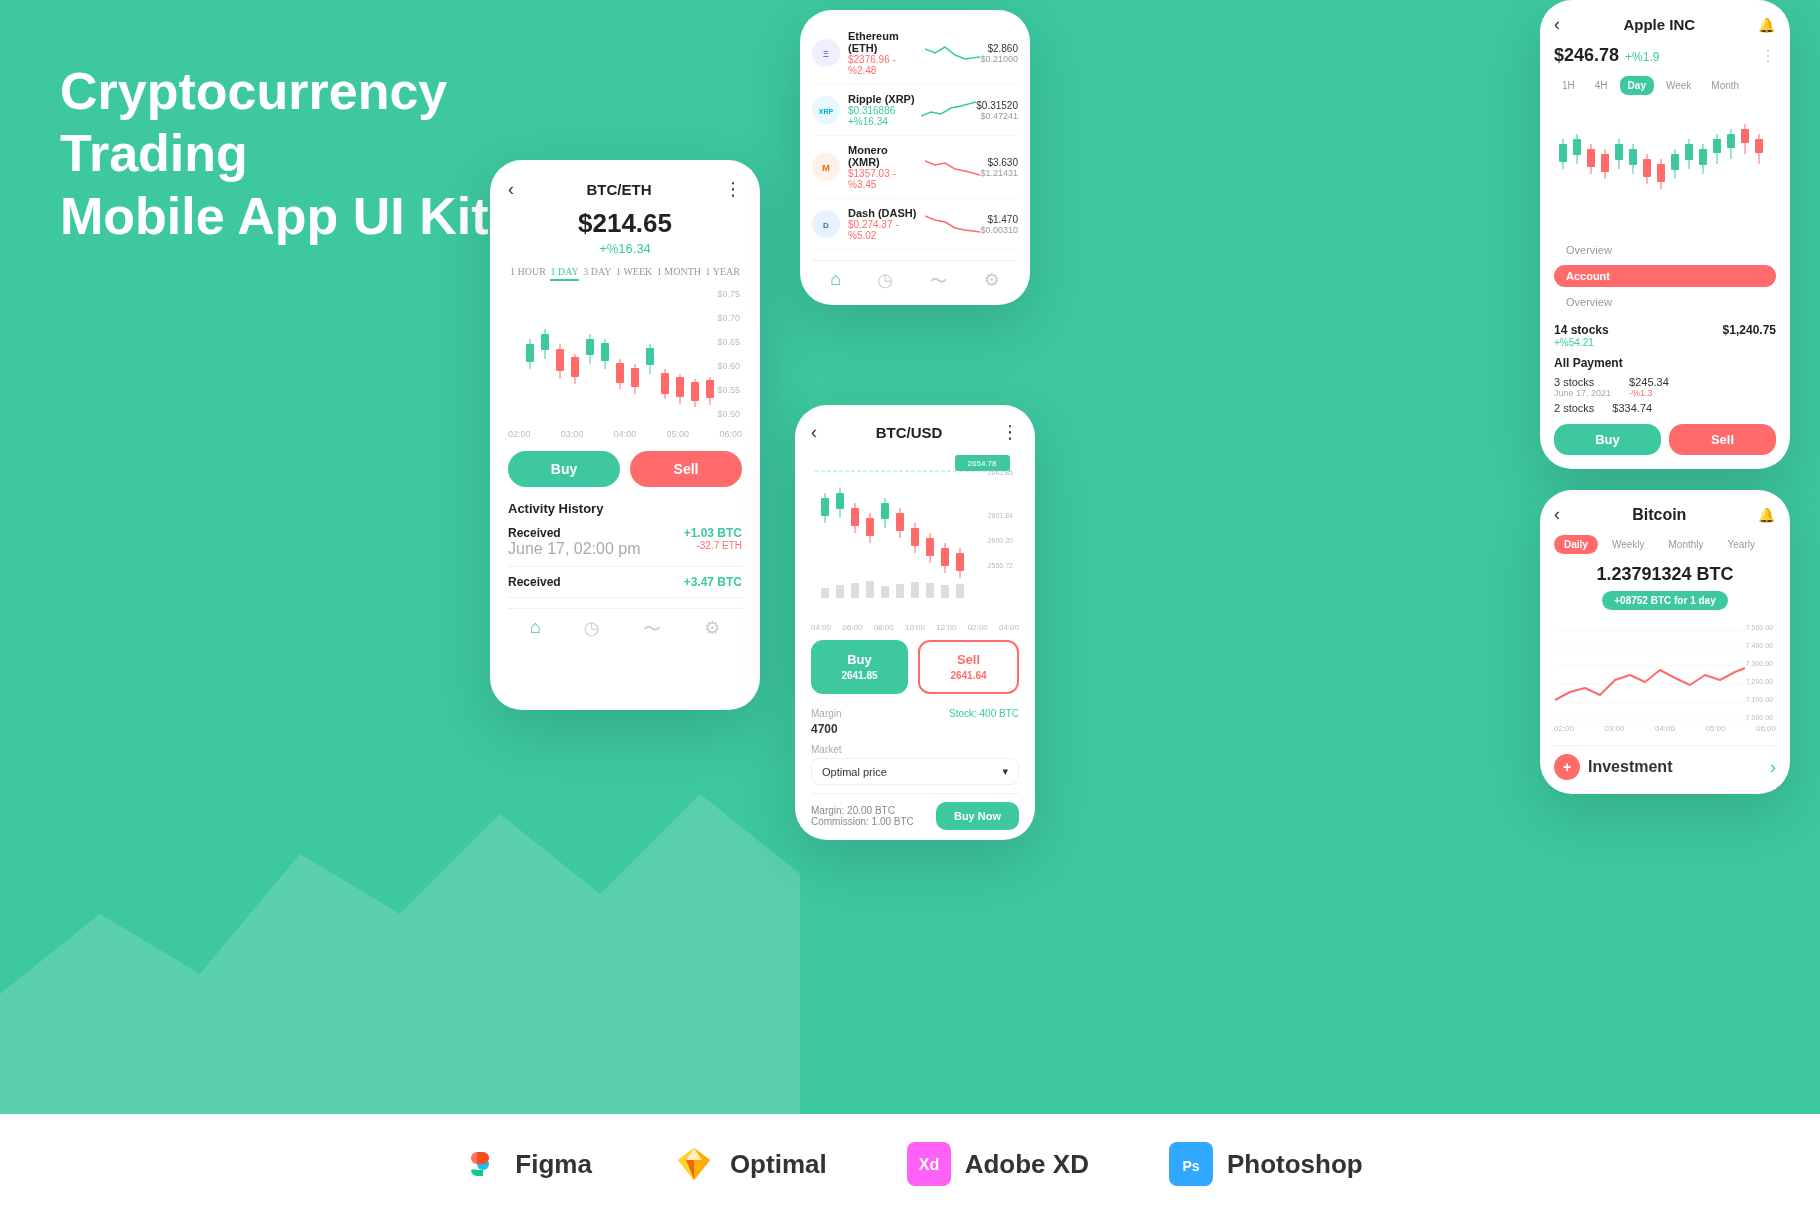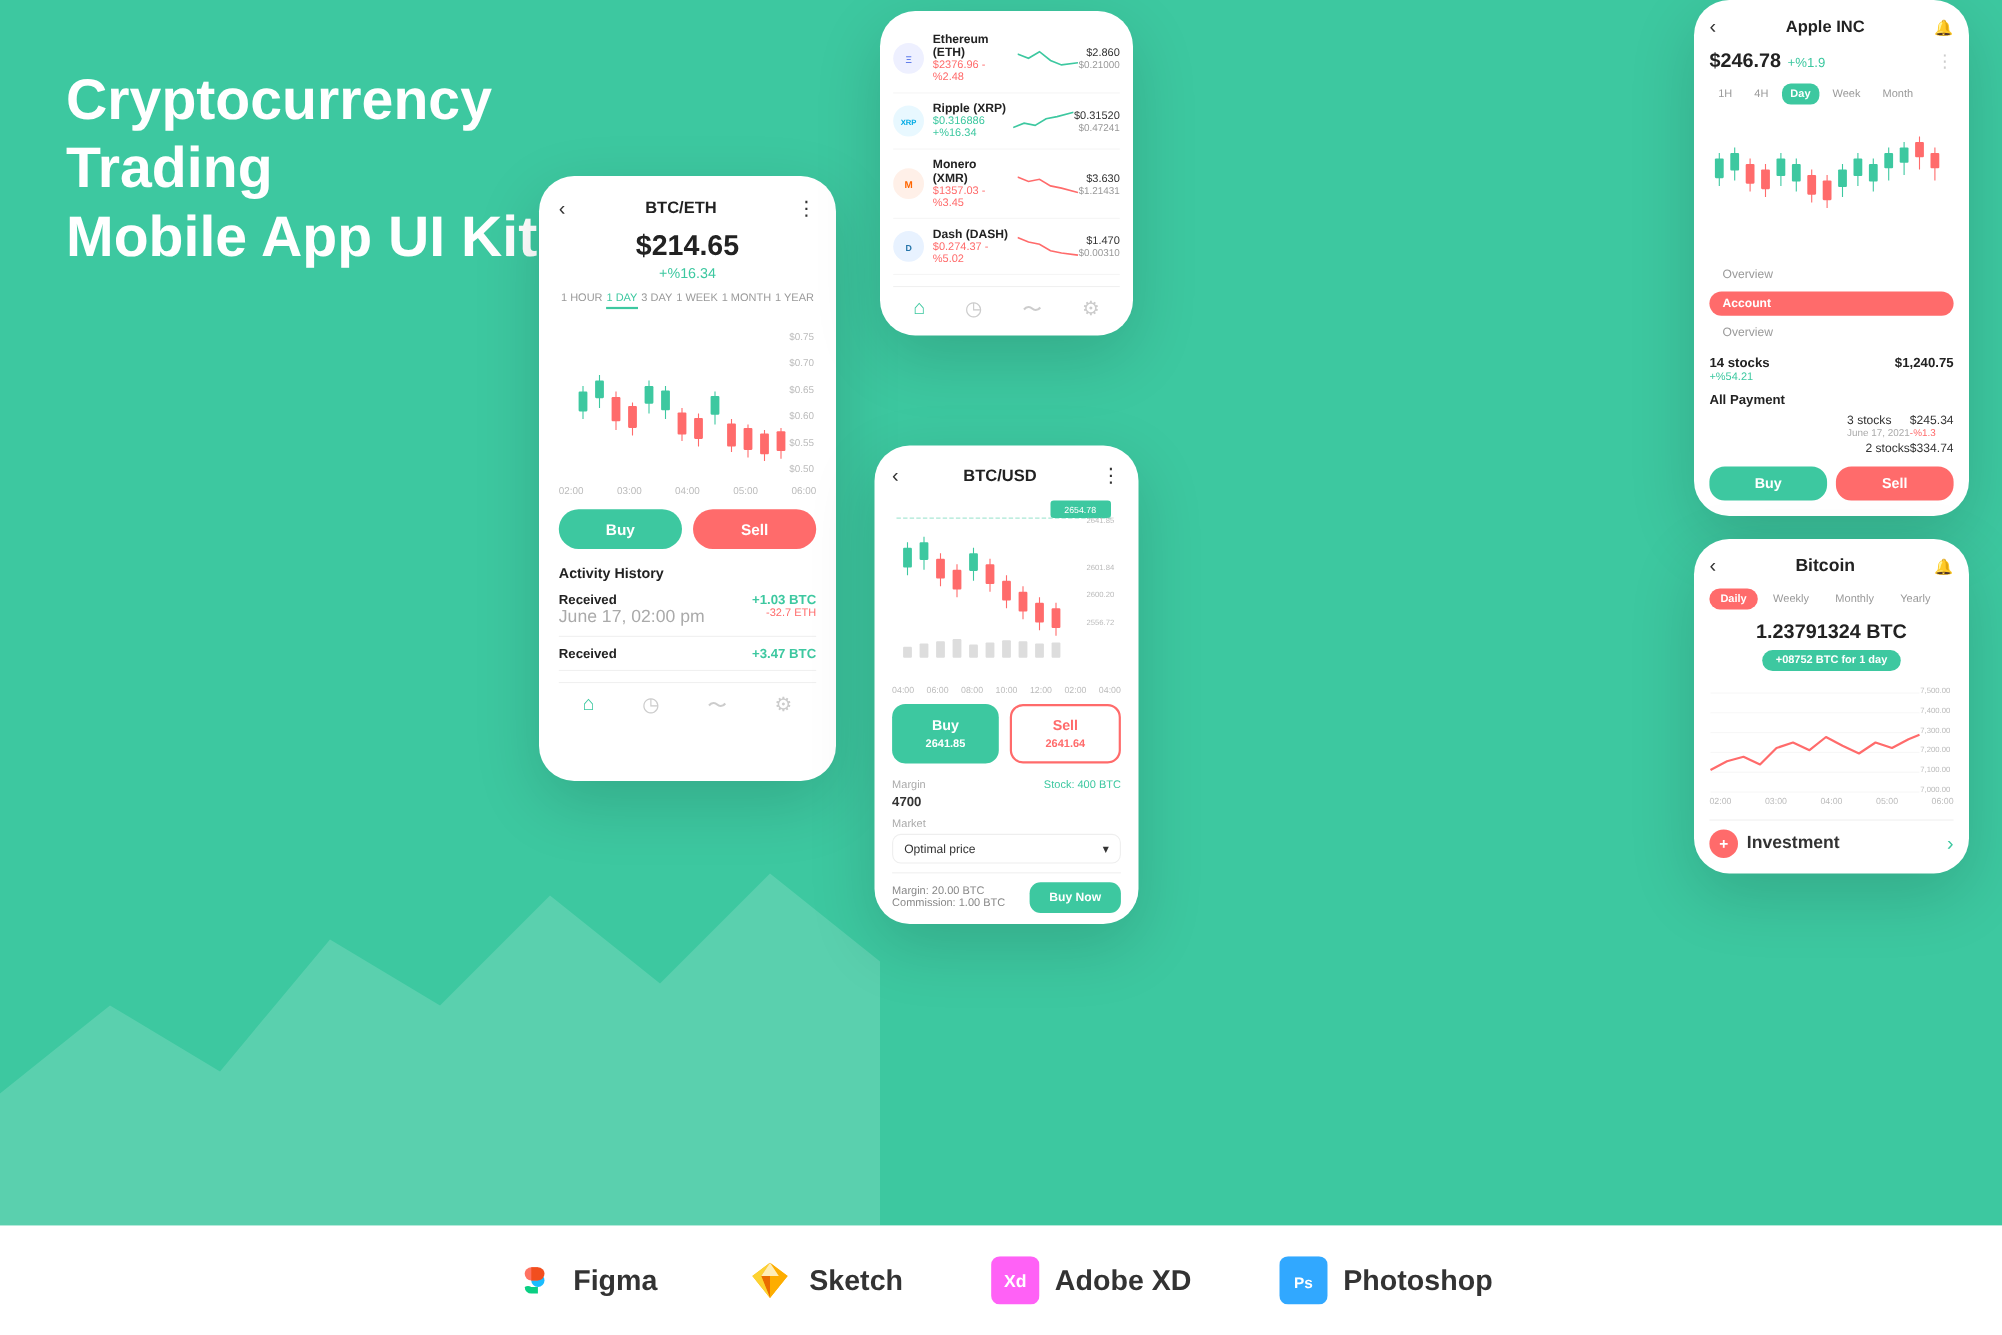--- a/index.html
+++ b/index.html
@@ -102,22 +102,23 @@
       font-size: 13px;
       color: #3DC8A0;
       margin-bottom: 10px;
     }
 
     .time-tabs {
       display: flex;
       justify-content: space-between;
       font-size: 10px;
       color: #999;
-      margin-bottom: 20px;
+      margin-bottom: 8px;
       padding: 0 2px;
+      font-family: Liberation Serif, serif;
     }
     .time-tab.active {
       color: #3DC8A0;
       border-bottom: 2px solid #3DC8A0;
       padding-bottom: 2px;
     }
 
     .chart-area {
       width: 100%;
       height: 130px;
@@ -427,22 +428,23 @@
 
     .payment-title {
       font-size: 12px;
       font-weight: 700;
       color: #222;
       margin: 8px 0 6px;
     }
 
     .payment-item {
       display: flex;
-      justify-content: flex-end;
+      justify-content: flex-start;
       margin-bottom: 4px;
+      gap: 18px;
     }
     .pay-stocks { font-size: 11px; color: #333; font-weight: 500; }
     .pay-date { font-size: 9px; color: #aaa; }
     .pay-amount { font-size: 11px; color: #333; font-weight: 500; text-align: right; }
     .pay-change-neg { font-size: 9px; color: #FF6B6B; }
 
     .buy-sell-row {
       display: flex;
       gap: 8px;
       margin-top: 10px;
@@ -1015,21 +1017,21 @@
       <rect width="44" height="44" rx="8" fill="white"></rect>
       <polygon points="22,6 38,18 22,38 6,18" fill="#FDB300"></polygon>
       <polygon points="22,6 14,18 22,38" fill="#EA6C00"></polygon>
       <polygon points="22,6 30,18 22,38" fill="#FDAD00"></polygon>
       <polygon points="6,18 14,18 22,38" fill="#FDD231"></polygon>
       <polygon points="38,18 30,18 22,38" fill="#FDAD00"></polygon>
       <polygon points="6,18 14,18 22,6" fill="#FDD231"></polygon>
       <polygon points="38,18 30,18 22,6" fill="#FDAD00"></polygon>
       <polygon points="14,18 30,18 22,6" fill="#FEEEB7"></polygon>
     </svg>
-    <span class="tool-name">Sketch</span>
+    <span class="tool-name">Optimal</span>
   </div>
 
   <div class="tool-item">
     <svg width="44" height="44" viewBox="0 0 44 44">
       <rect width="44" height="44" rx="8" fill="#FF61F6"></rect>
       <text x="22" y="28" text-anchor="middle" font-size="16" font-weight="bold" fill="white">Xd</text>
     </svg>
     <span class="tool-name">Adobe XD</span>
   </div>
 

